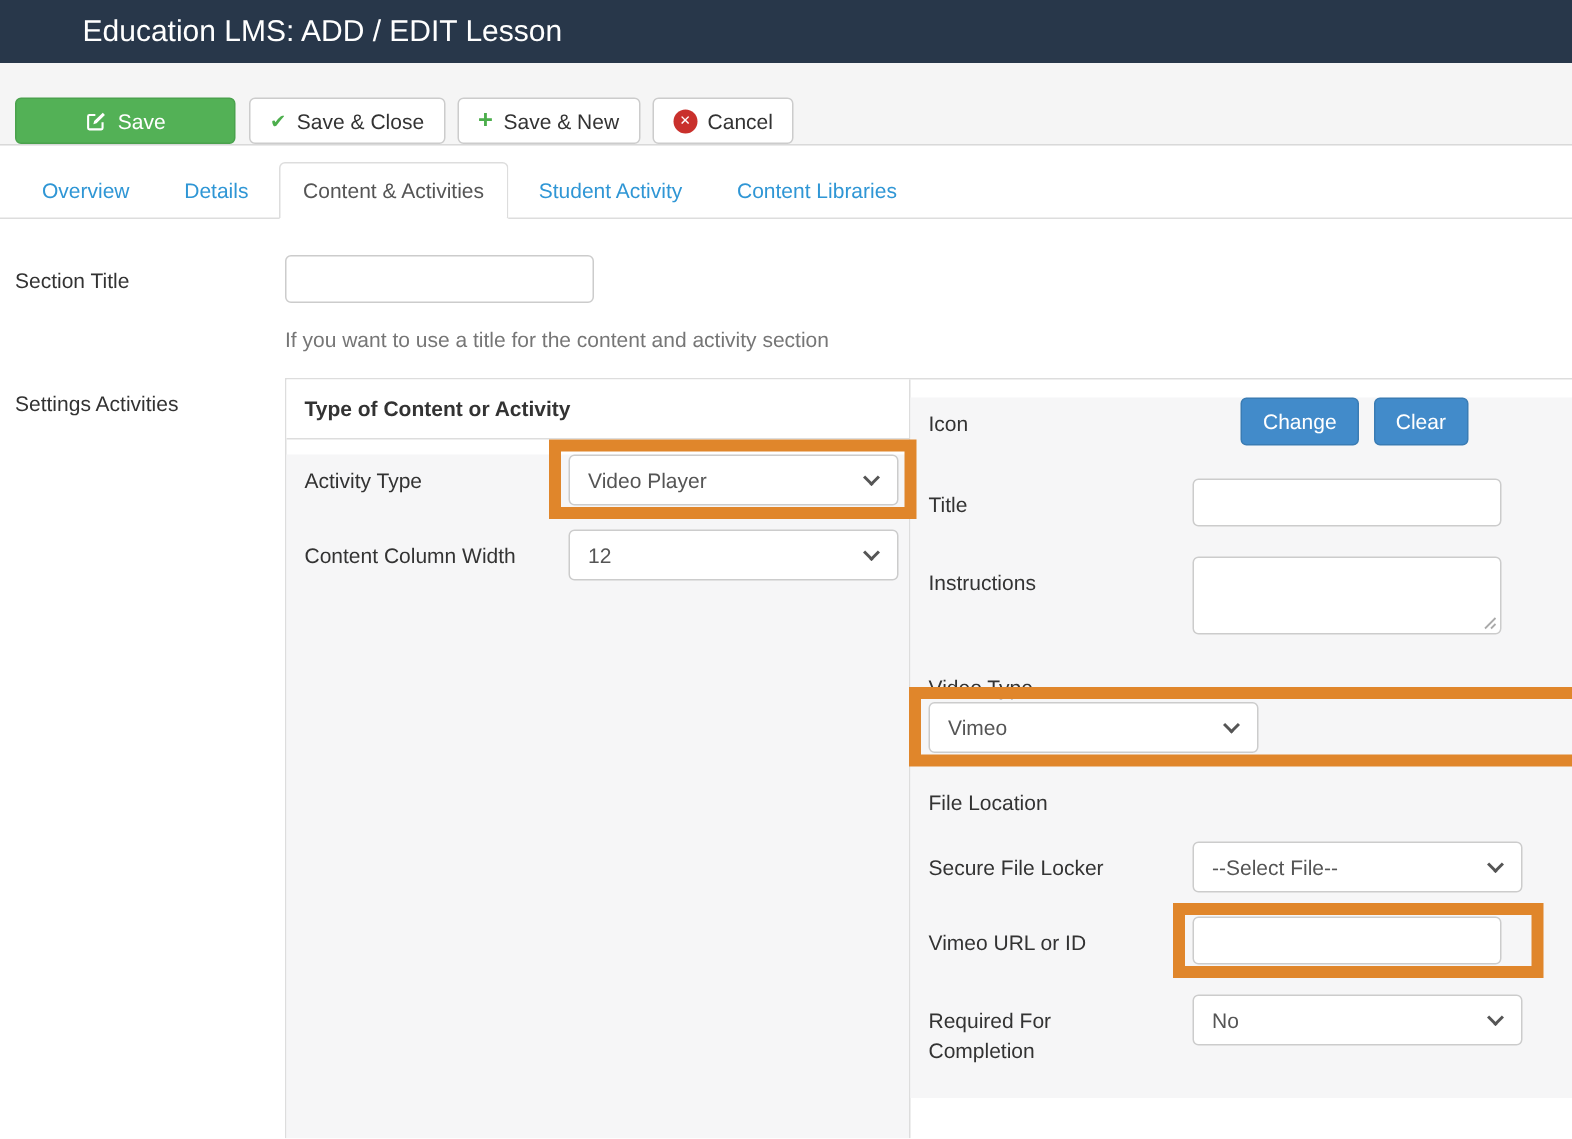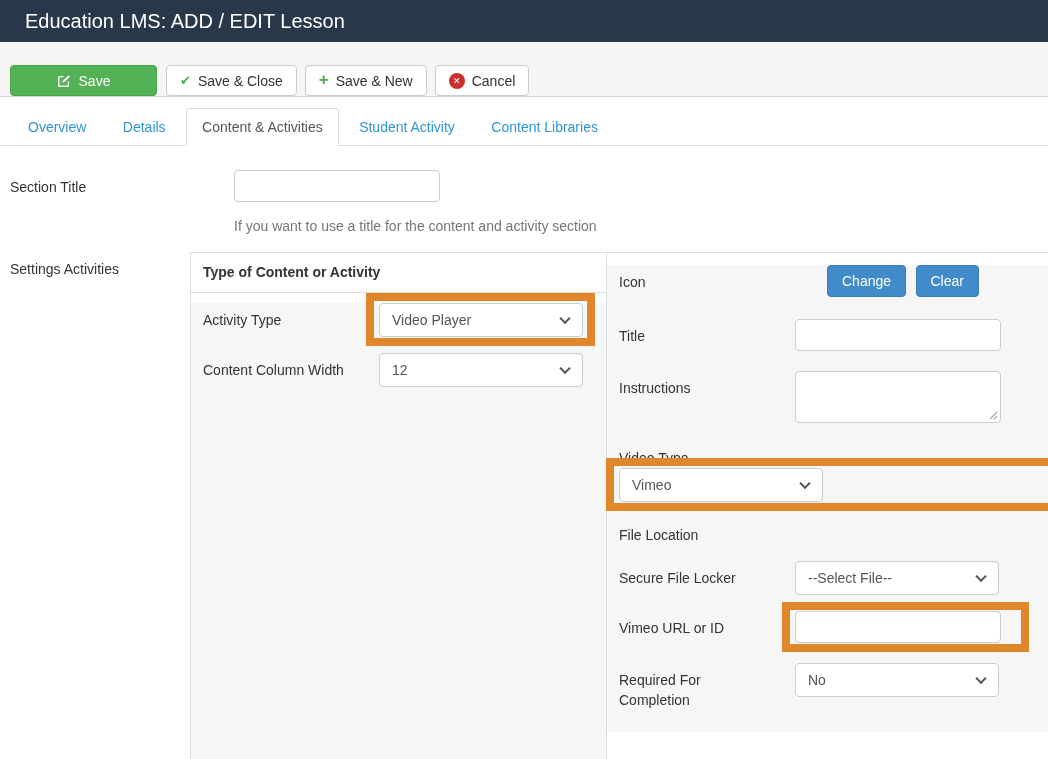--- a/index.html
+++ b/index.html
@@ -1,21 +1,21 @@
 <!DOCTYPE html>
 <html><head>
 <meta charset="utf-8">
 <style>
   * { margin:0; padding:0; box-sizing:border-box; }
   html,body { background:#fff; }
   body { font-family:"Liberation Sans","DejaVu Sans",sans-serif; color:#333; }
   .page { position:relative; width:1048px; height:759px; overflow:hidden; background:#fff; }
 
   
-  .titlebar { height:42px; background:#28374a; color:#fff; padding-left:25px;
+  .titlebar { height:42px; background:#28374a; color:#fff; padding-left:55px;
               display:flex; align-items:center; font-size:20px; }
 
   
   .toolbar { height:55px; background:#f5f5f5; border-bottom:1px solid #d9d9d9;
              padding:11px 0 0 10px; display:flex; align-items:flex-end; }
   .btn { display:inline-flex; align-items:center; justify-content:center; height:31px;
          border-radius:4px; font-size:14px; cursor:pointer; font-family:inherit; }
   .btn-save { width:147px; background:#53b156; border:1px solid #4aa24d; color:#fff; gap:8px; margin-right:9px; }
   .btn-light { background:#fff; border:1px solid #ccc; color:#333; padding:0 13px; gap:7px; margin-right:8px; }
   .ic-check { color:#4cae4c; font-size:13px; font-weight:bold; }
@@ -25,32 +25,32 @@
 
   
   .tabs { margin-top:11px; padding-left:12px; border-bottom:1px solid #ddd; }
   .tab { display:inline-block; padding:10px 15px; margin-bottom:-1px; font-size:14px;
          color:#2f96d5; cursor:pointer; border:1px solid transparent; border-radius:4px 4px 0 0; }
   .tab.active { background:#fff; color:#555; border-color:#ddd; border-bottom-color:#fff; cursor:default; }
 
   
   .frow { display:flex; }
   .row-label { width:190px; flex-shrink:0; padding:7px 14px 0 10px; font-size:14px; color:#333; line-height:20px; }
-  .section-row { margin-top:24px;gap:44px; }
+  .section-row { margin-top:24px; }
   .help { margin-top:14px; font-size:14px; color:#767676; line-height:20px; }
   .activities-row { margin-top:16px; }
 
   
   .text-input { width:206px; height:32px; border:1px solid #ccc; border-radius:4px; background:#fff;
                 padding:0 12px; font-size:14px; color:#555; font-family:inherit; outline:none; }
   .textarea-wrap { position:relative; display:inline-block; }
   .textarea { width:206px; height:52px; border:1px solid #ccc; border-radius:4px; background:#fff;
               padding:6px 12px; font-size:14px; color:#555; font-family:inherit; resize:none; outline:none; display:block; }
   .resize-handle { position:absolute; right:3px; bottom:3px; line-height:0; }
-  .select { position:relative; width:204px; height:34px; background:#fff; border:1px solid #ccc;
+  .select { position:relative; width:220px; height:34px; background:#fff; border:1px solid #ccc;
             border-radius:4px; display:flex; align-items:center; padding:0 30px 0 12px;
             font-size:14px; color:#555; cursor:pointer; }
   .caret { position:absolute; right:13px; top:50%; width:8px; height:8px;
            border-right:2px solid #555; border-bottom:2px solid #555;
            transform:translateY(-70%) rotate(45deg); }
 
   
   .panels { flex:1; display:flex; border-top:1px solid #ddd; border-left:1px solid #ddd; height:507px; }
   .panel-left { width:416px; border-right:1px solid #ddd; flex-shrink:0; }
   .panel-right { flex:1; }

